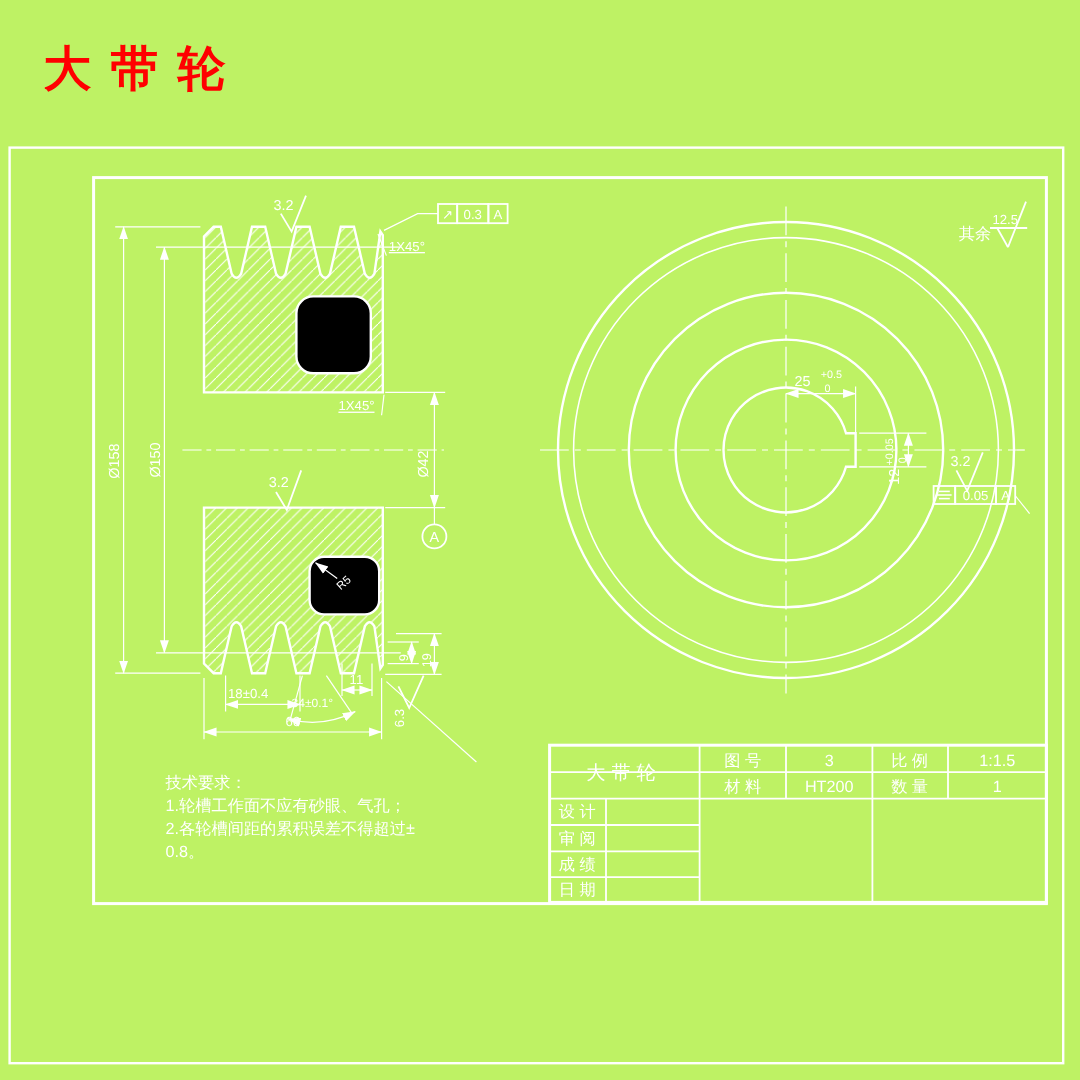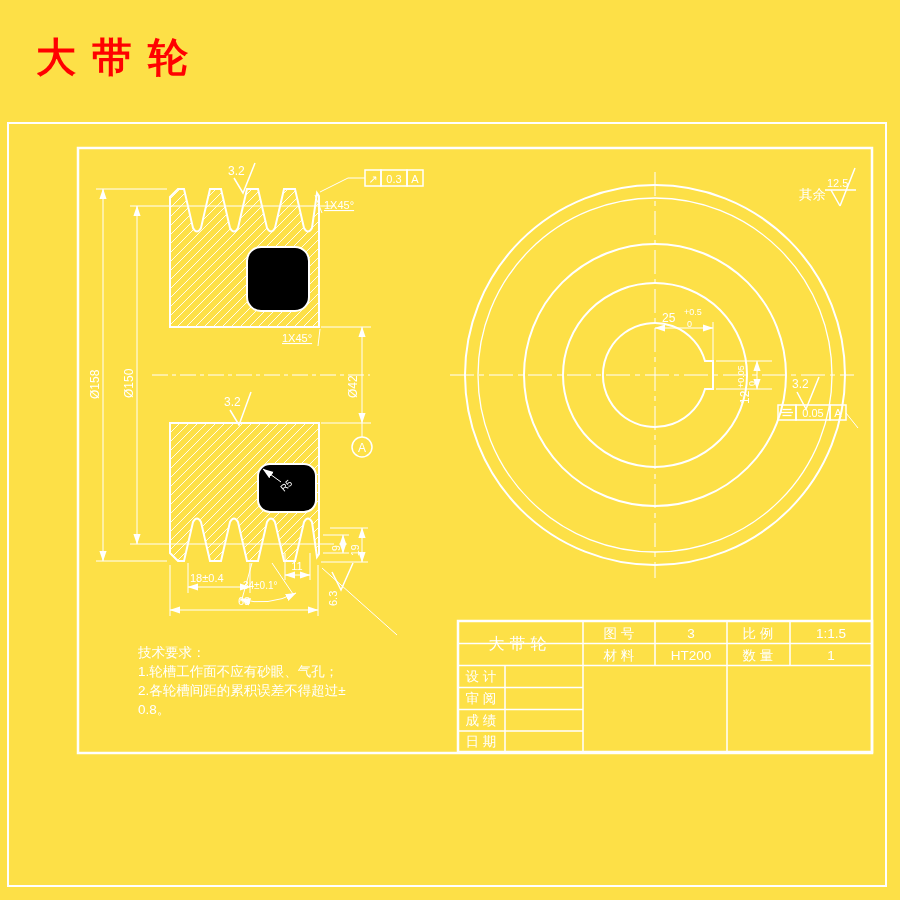--- a/index.html
+++ b/index.html
@@ -1,16 +1,16 @@
 <!DOCTYPE html>
 <html><head>
 <meta charset="utf-8">
 <style>
   html,body{margin:0;padding:0;background:#000;}
-  #stage{position:relative;width:900px;height:900px;background:#fde047;overflow:hidden;
+  #stage{position:relative;width:900px;height:900px;background:#bef264;overflow:hidden;
          font-family:"Liberation Sans",sans-serif;}
   .title{position:absolute;left:36px;top:30px;color:#ff0000;font-family:"Liberation Serif",serif;
          font-weight:bold;font-size:40px;letter-spacing:16px;white-space:nowrap;}
   svg text{fill:#ffffff;font-family:"Liberation Sans",sans-serif;}
 </style>
 </head>
 <body>
 
 <div id="stage">
   <div class="title">大带轮</div>

